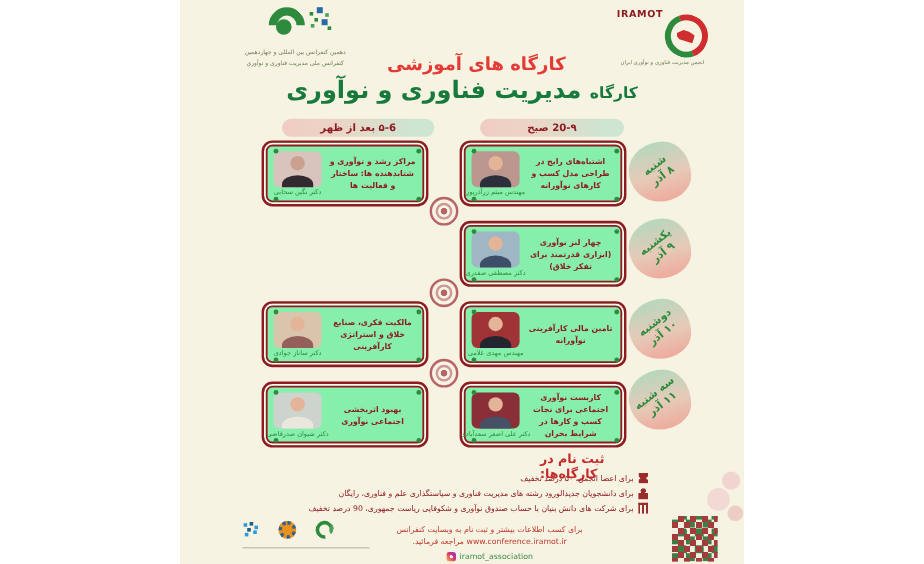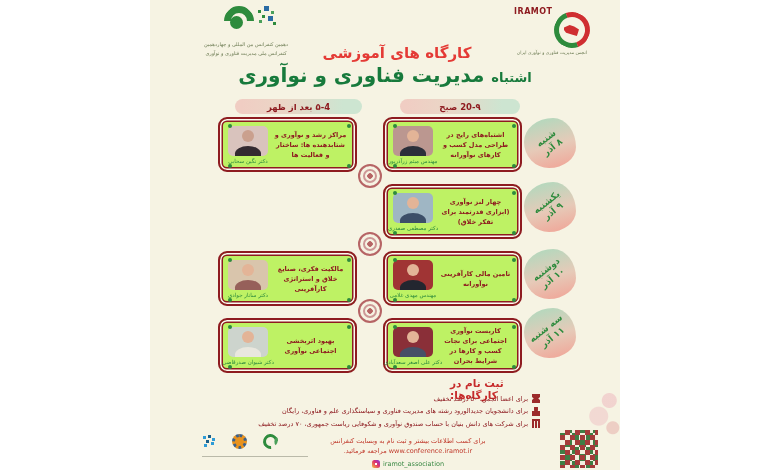--- a/index.html
+++ b/index.html
@@ -38,21 +38,21 @@
 
   
   .pill { position:absolute; top:99px; height:15px; border-radius:8px;
           background:linear-gradient(270deg,#cde5d1 15%, #ead6c6 60%, #f0cdc3 95%);
           display:flex; align-items:center; justify-content:center;
           color:#8e1b20; font-size:8.5px; font-weight:bold; }
   .pill-morning { left:250px; width:120px; }
   .pill-afternoon { left:85px; width:127px; }
 
   
-  .card { position:absolute; width:139px; height:55px; background:#bef264;
+  .card { position:absolute; width:139px; height:55px; background:#86efac;
           border:2px solid #8e1b20; border-radius:9px;
           box-shadow: inset 0 0 0 1.5px #fcfbf1, inset 0 0 0 3px #8e1b20; }
   .card::after { content:""; position:absolute; top:5px; left:8px; width:4px; height:4px;
                  border-radius:50%; background:#2e8b3d;
                  box-shadow:119px 0 0 #2e8b3d, 0 40px 0 #2e8b3d, 119px 40px 0 #2e8b3d; }
   .card-inner { display:flex; height:100%; padding:5px 7px 4px; gap:4px; align-items:center; }
   .card-text { flex:1; color:#8e1b20; font-size:6.5px; font-weight:bold; text-align:center; line-height:1.55; }
   .card-media { width:42px; flex:none; display:flex; flex-direction:column; align-items:center; gap:2px; }
   .photo { width:40px; height:30px; border-radius:5px; position:relative; overflow:hidden;
            background:var(--bg,#b9a79a); }
@@ -140,24 +140,24 @@
 
     <div class="iramot">
       <div class="iramot-name">IRAMOT</div>
       <div class="iramot-circle">
         <div class="iran-map"></div>
       </div>
       <div class="iramot-subtitle">انجمن مدیریت فناوری و نوآوری ایران</div>
     </div>
 
     <div class="title-red">کارگاه های آموزشی</div>
-    <div class="title-green"><span class="small">اشتباه</span><span> مدیریت فناوری و نوآوری</span></div>
+    <div class="title-green"><span class="small">کارگاه</span><span> مدیریت فناوری و نوآوری</span></div>
 
     <div class="pill pill-morning">20-۹ صبح</div>
-    <div class="pill pill-afternoon">۵-4 بعد از ظهر</div>
+    <div class="pill pill-afternoon">۵-6 بعد از ظهر</div>
 
     <div class="card col-morning row-0">
       <div class="card-inner">
         <div class="card-text">اشتباه‌های رایج در طراحی مدل کسب و کارهای نوآورانه</div>
         <div class="card-media">
           <div class="photo" style="--bg:#bb9790;--body:#2b2f3a"></div>
           <div class="presenter">مهندس میثم زرآذرپور</div>
         </div>
       </div>
     </div>
@@ -252,21 +252,21 @@
       <div class="reg-item">
         <div class="reg-icon icon-stamp"></div>
         <span>برای اعضا انجمن، ۵۰ درصد تخفیف</span>
       </div>
       <div class="reg-item">
         <div class="reg-icon icon-person"></div>
         <span>برای دانشجویان جدیدالورود رشته های مدیریت فناوری و سیاستگذاری علم و فناوری، رایگان</span>
       </div>
       <div class="reg-item">
         <div class="reg-icon icon-building"></div>
-        <span>برای شرکت های دانش بنیان با حساب صندوق نوآوری و شکوفایی ریاست جمهوری، ۷۰ درصد تخفیف</span>
+        <span>برای شرکت های دانش بنیان با حساب صندوق نوآوری و شکوفایی ریاست جمهوری، 90 درصد تخفیف</span>
       </div>
     </div>
 
     <div class="qr"></div>
     <div class="footer-info">
       <div>برای کسب اطلاعات بیشتر و ثبت نام به وبسایت کنفرانس</div>
       <div>www.conference.iramot.ir مراجعه فرمائید.</div>
       <div class="insta-line">
         <span class="insta-icon"></span>
         <span>iramot_association</span>

